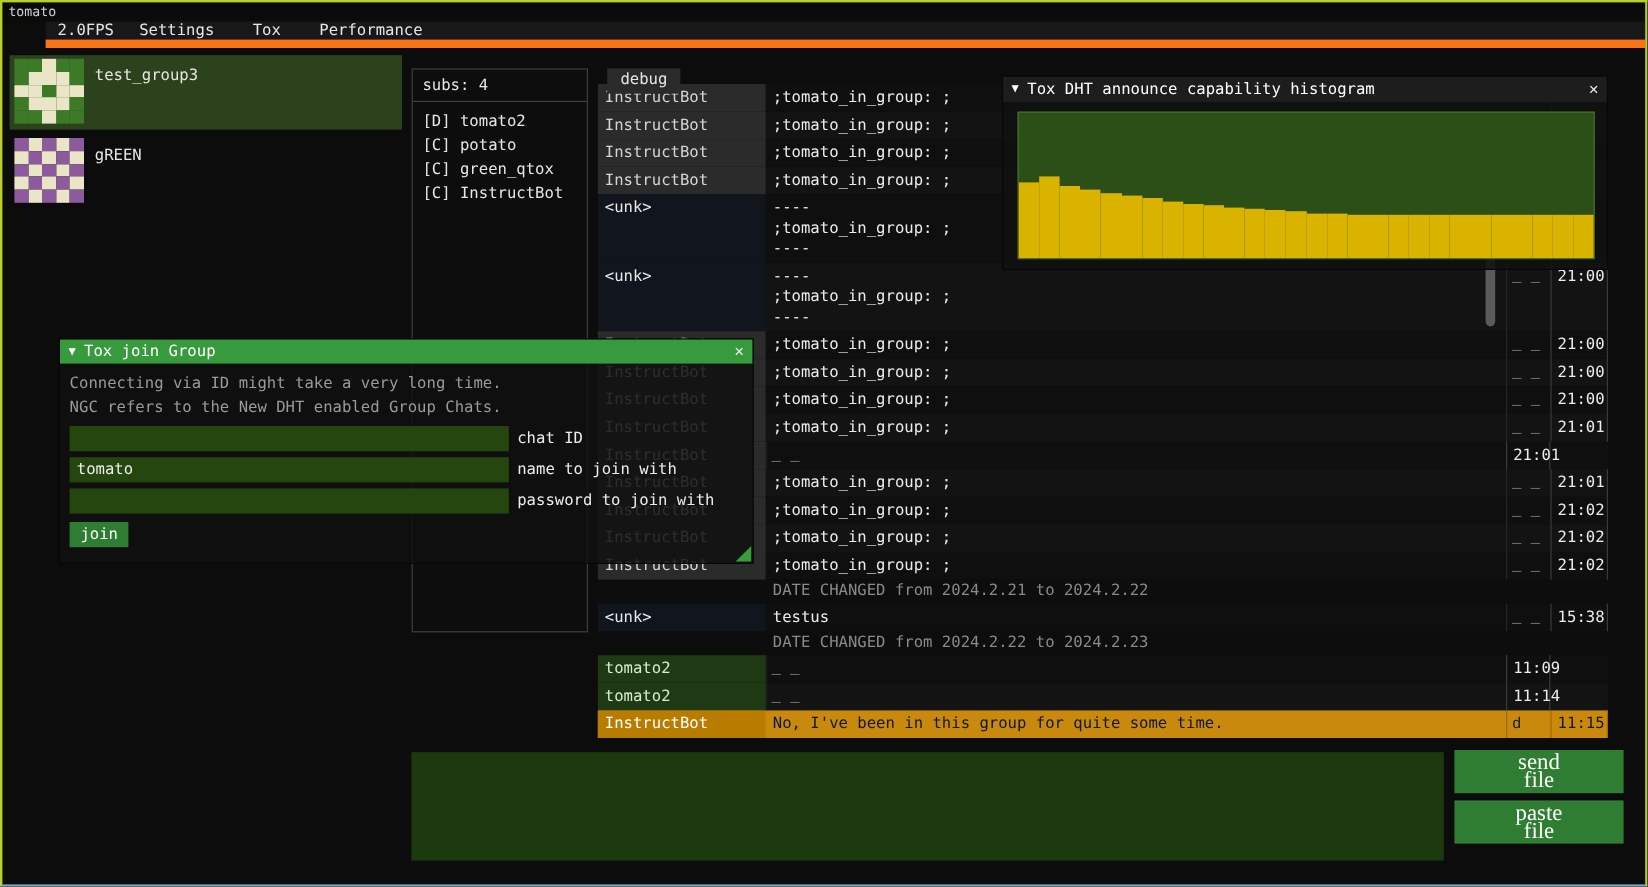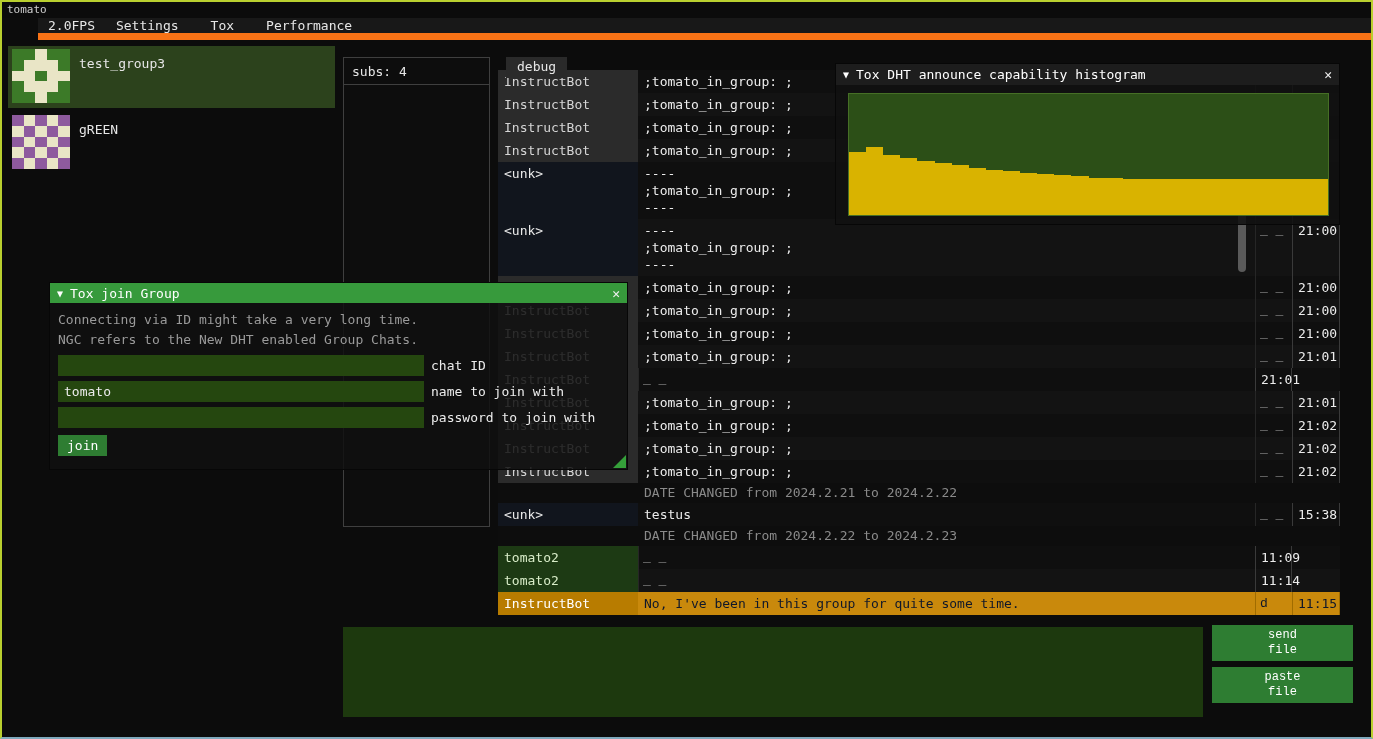--- a/index.html
+++ b/index.html
@@ -47,21 +47,21 @@
   .crow.hl .name { background:#b87c00; color:#ffffff; }
   .crow.hl .msgtext, .crow.hl .flags, .crow.hl .time { color:#0f172a; }
   .crow.hl .flags, .crow.hl .time { border-color:#a06c00; }
   .crow.date { min-height:20px; background:#0d0d0d; }
   .date-text { grid-column:2/5; color:#8a8a8a; padding:1px 6px; line-height:18px; }
   .scroll-thumb { position:absolute; left:740px; top:103px; width:8px; height:112px; background:#5a5a5a; border-radius:4px; z-index:4; }
 
   
   .composer { position:absolute; left:343px; top:627px; width:860px; height:90px; }
   .msg-input { width:100%; height:100%; background:#1d390e; border:1px solid #1d390e; resize:none; color:#e6e6e6; font-family:inherit; font-size:13px; padding:4px 6px; }
-  .gbtn { position:absolute; left:1212px; width:141px; height:36px; background:#2e7d32; color:#fff; border:none; font-family:Liberation Mono, monospace; font-size:12px; line-height:15px; white-space:pre-line; text-align:center; display:flex; align-items:center; justify-content:center; cursor:pointer; }
+  .gbtn { position:absolute; left:1212px; width:141px; height:36px; background:#2e7d32; color:#fff; border:none; font-family:Liberation Serif, serif; font-size:19px; line-height:15px; white-space:pre-line; text-align:center; display:flex; align-items:center; justify-content:center; cursor:pointer; }
   .gbtn.send { top:625px; }
   .gbtn.paste { top:667px; }
 
   
   .win-title { height:20px; display:flex; align-items:center; gap:7px; padding:0 7px; color:#fff; }
   .win-title .tri { font-size:10px; }
   .win-close { margin-left:auto; cursor:pointer; color:#f0f0f0; }
 
   .join-win { position:absolute; left:49px; top:282px; width:579px; height:188px; background:rgba(16,16,16,0.86); border:1px solid #070707; z-index:10; }
   .join-win .win-title { background:#379a3c; }
@@ -153,20 +153,26 @@
         <div style="background: rgb(233, 229, 198);"></div>
         <div style="background: rgb(142, 90, 158);"></div>
       </div>
       <div class="group-label">gREEN</div>
     </div>
   </div>
 
 <div class="subs-panel">
   <div>subs: 4</div>
   <div class="subs-sep"></div>
+  <div>
+      <div class="member">[D] tomato2</div>
+      <div class="member">[C] potato</div>
+      <div class="member">[C] green_qtox</div>
+      <div class="member">[C] InstructBot</div>
+    </div>
 </div>
 
 <div class="chat-panel">
   <div class="tab">debug</div>
   <div class="chat-table">
       <div class="crow msg who-bot">
         <div class="cell name">InstructBot</div>
         <div class="cell msgtext">;tomato_in_group: ;</div>
         <div class="cell flags"></div>
         <div class="cell time"></div>

